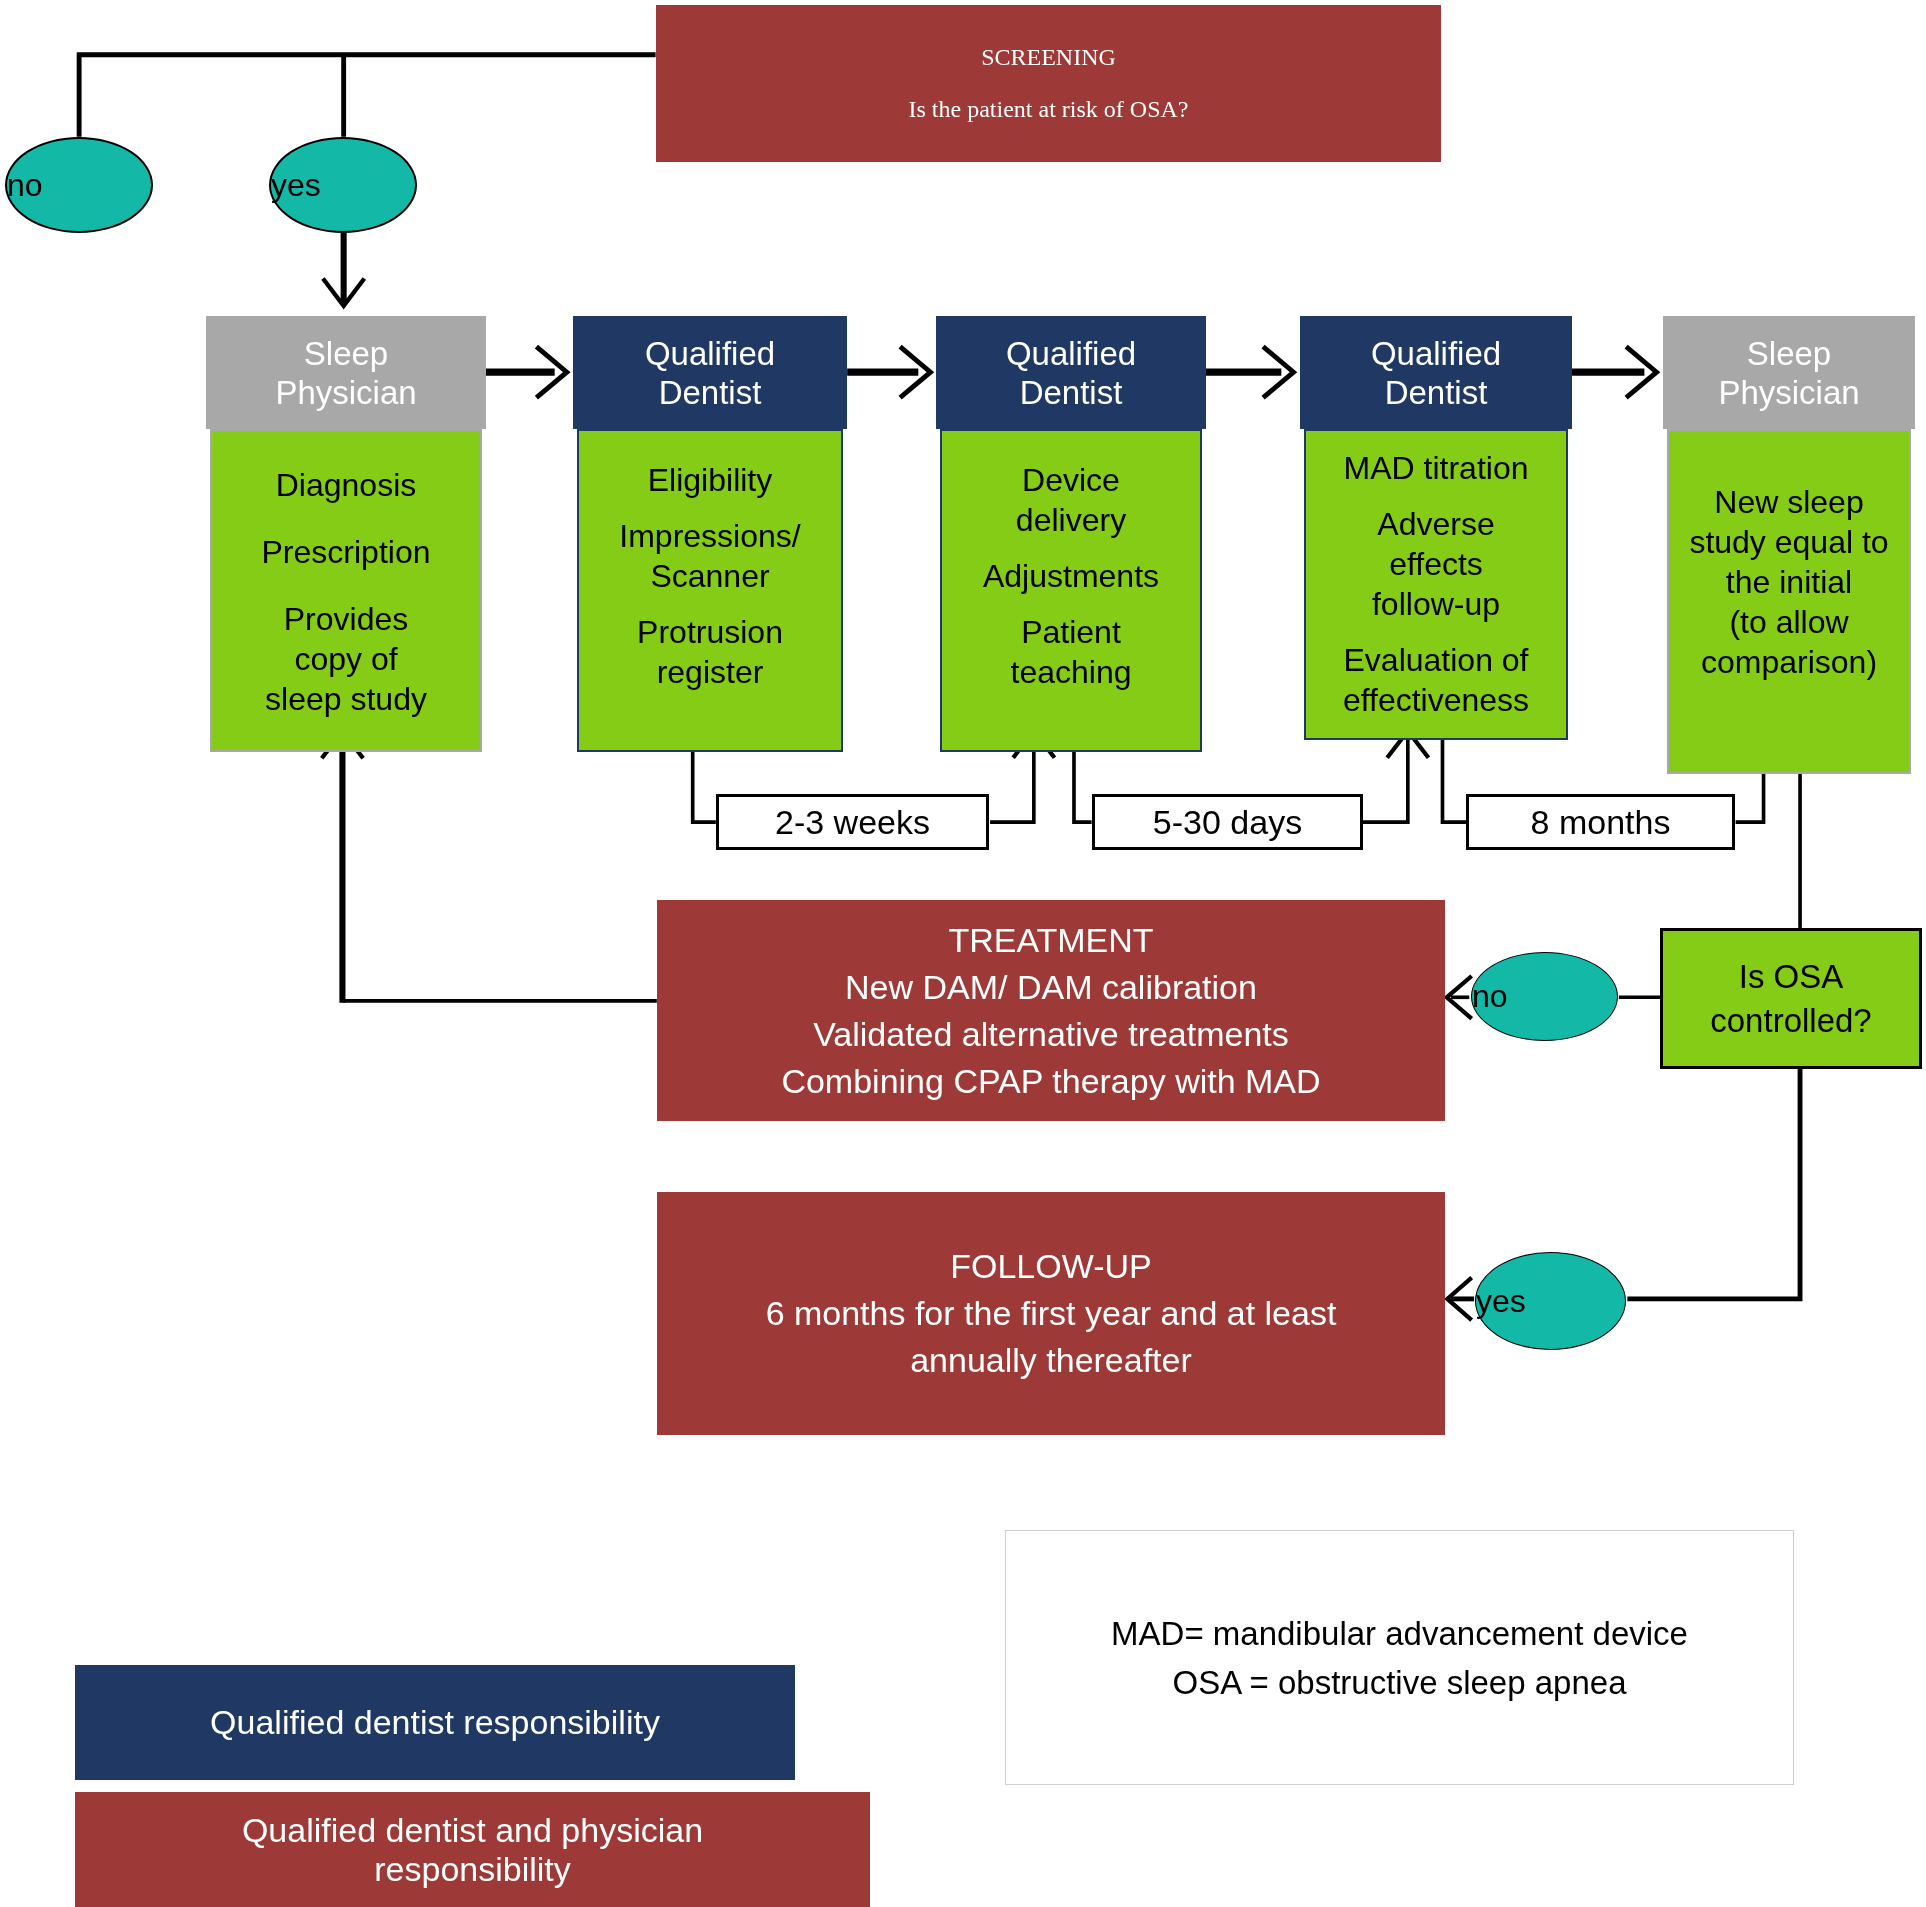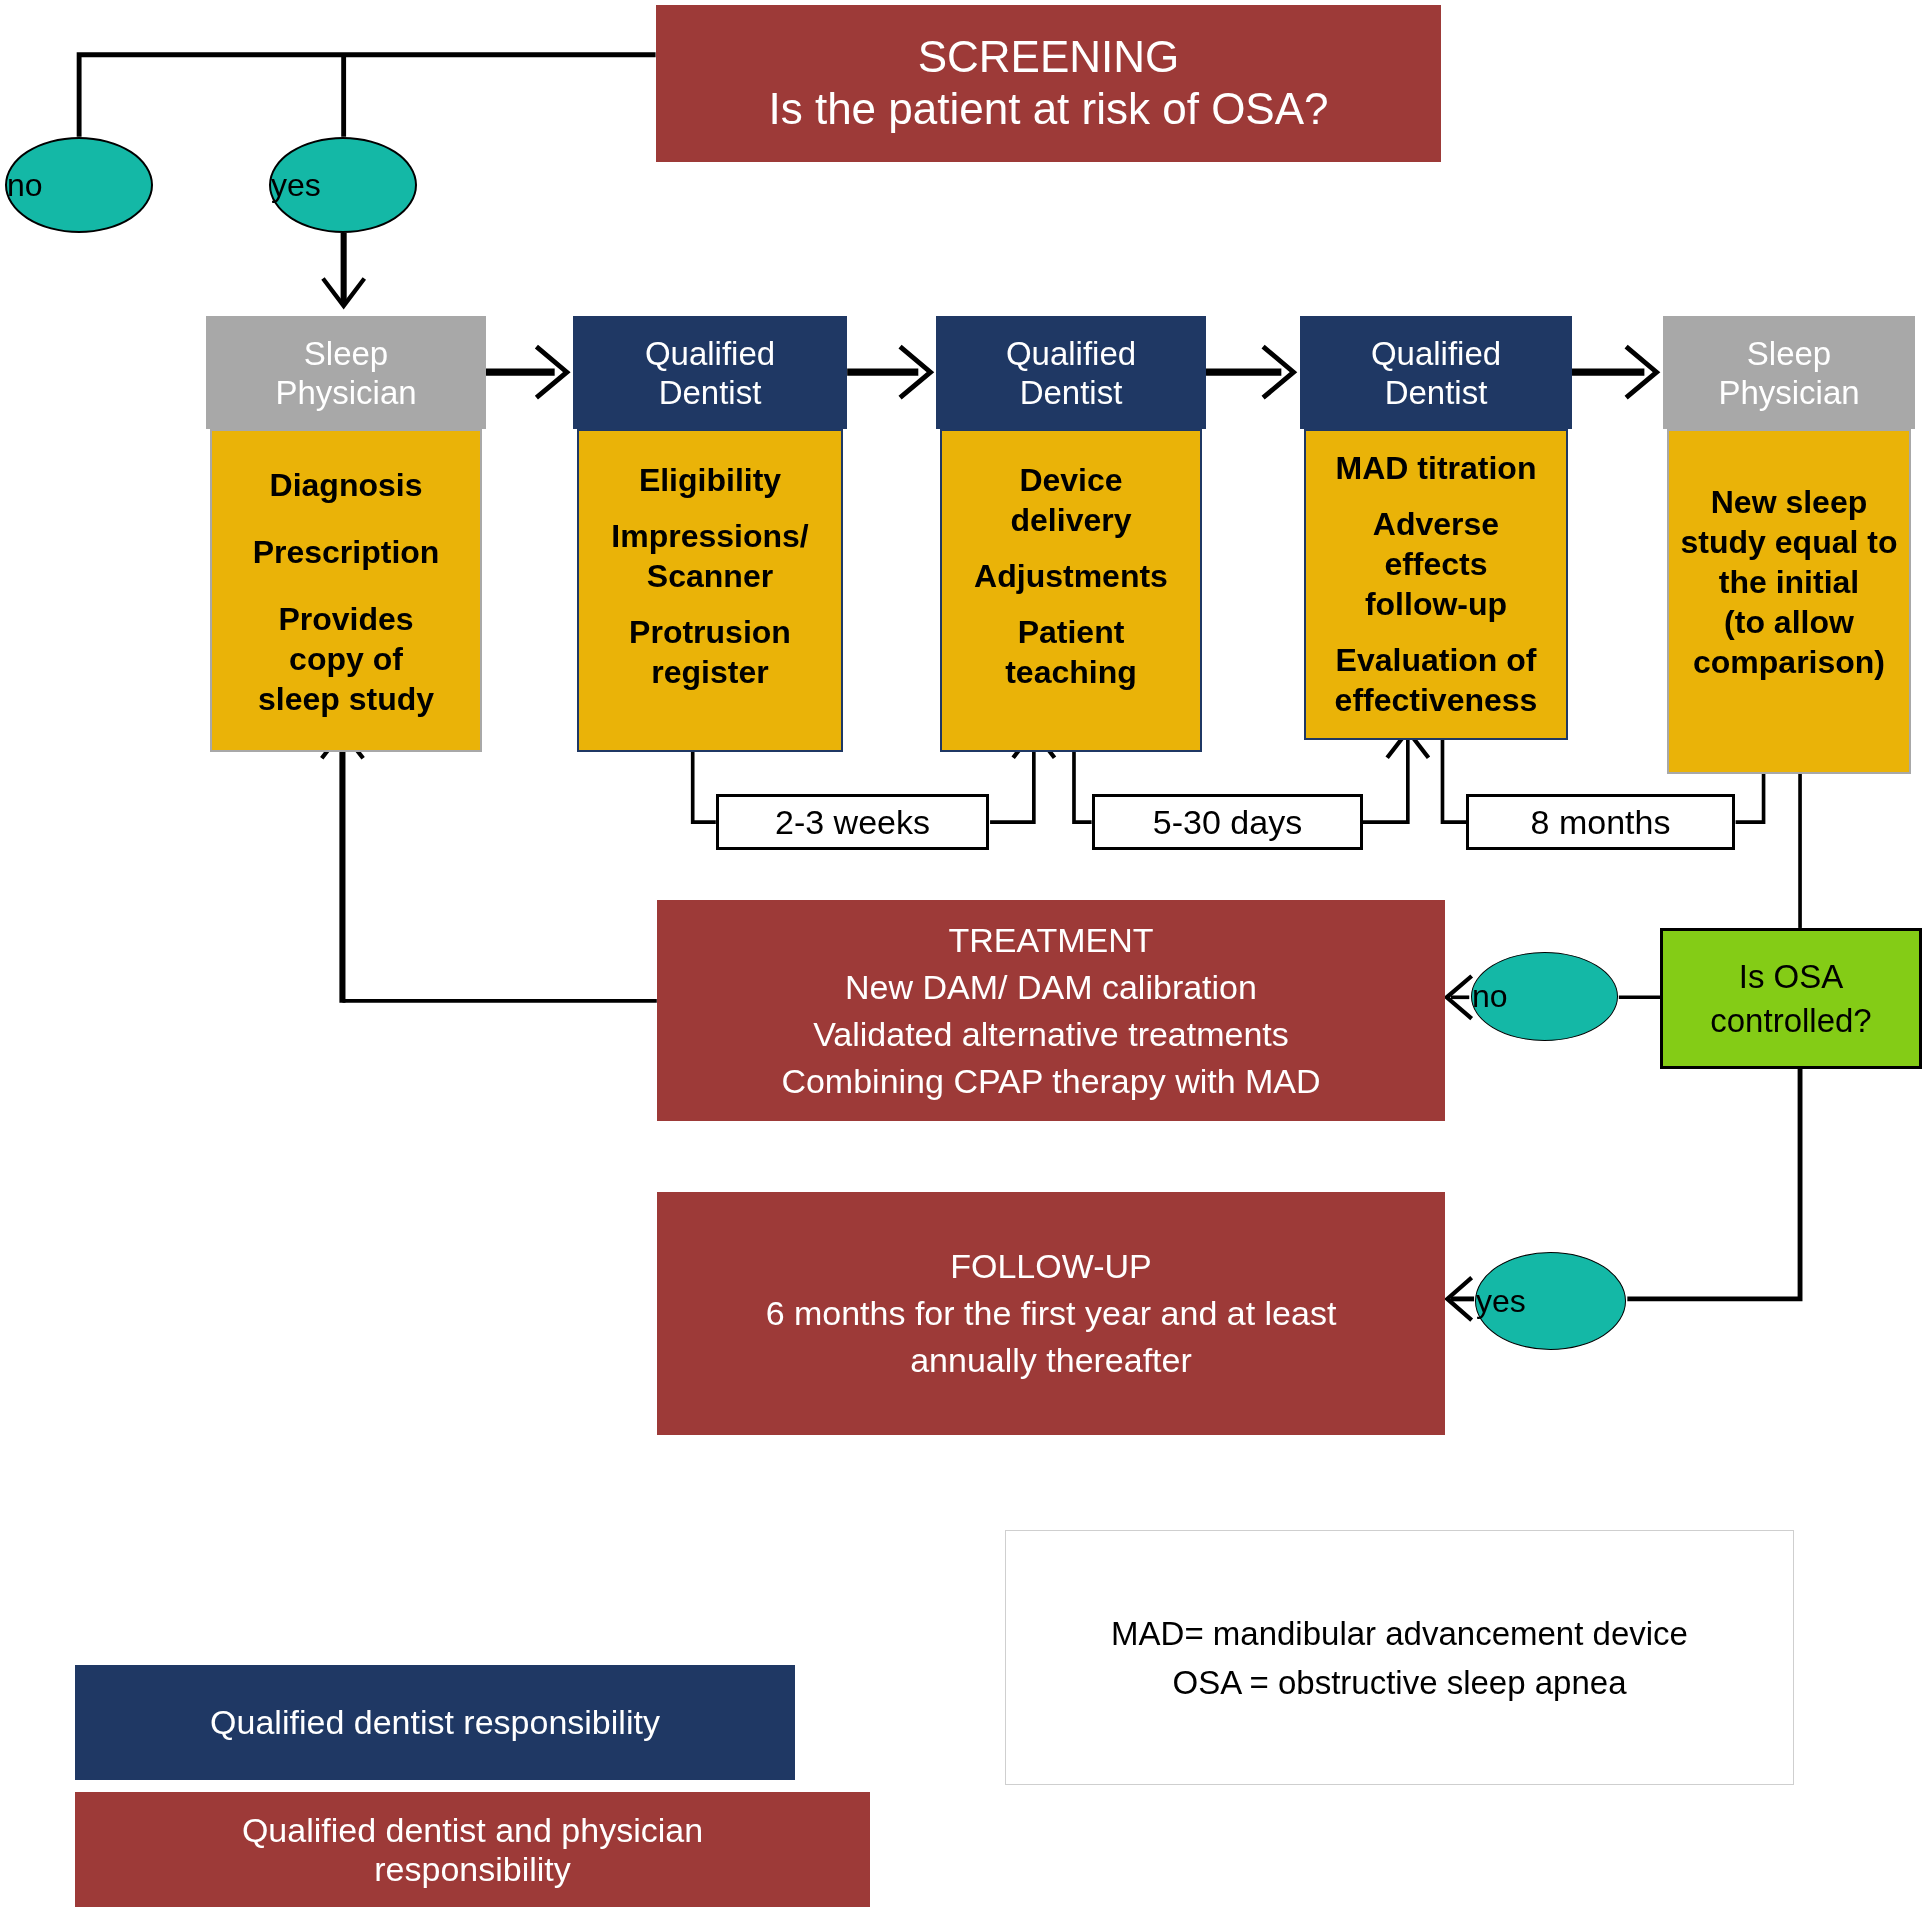--- a/index.html
+++ b/index.html
@@ -7,26 +7,26 @@
     position:relative;width:1926px;height:1907px;background:#ffffff;
     font-family:"Liberation Sans","DejaVu Sans",sans-serif;color:#000;
     overflow:hidden;
   }
   #connectors{position:absolute;left:0;top:0;}
   .abs{position:absolute;box-sizing:border-box;}
   .fill-red{background:#9d3a38;color:#ffffff;}
   .fill-navy{background:#1f3864;color:#ffffff;}
   .fill-gray{background:#a8a8a8;color:#ffffff;}
   .center{display:flex;flex-direction:column;align-items:center;justify-content:center;text-align:center;}
-  .screening{font-size:44px;line-height:52px;}
+  .screening{font-size:24px;line-height:52px;font-family:Liberation Serif, serif;}
   .colhdr{height:113px;font-size:33px;line-height:39px;}
   .colbody{
-    margin:0 3.6px;background:#eab308;color:#000;height:298px;
+    margin:0 3.6px;background:#84cc16;color:#000;height:298px;
     display:flex;flex-direction:column;align-items:center;text-align:center;
-    padding-top:20.7px;font-size:32px;line-height:40px;font-weight:bold;
+    padding-top:20.7px;font-size:32px;line-height:40px;
   }
   .border-navy{border:2.4px solid #1f3864;}
   .border-gray{border:2.4px solid #a8a8a8;}
   .para{margin:8px 0;}
   .para-wide{margin:13.4px 0;}
   .ellipse{
     border:2.4px solid #000;border-radius:50%;background:#14b8a6;
     display:flex;align-items:center;justify-content:flex-start;
     font-size:32px;
   }

